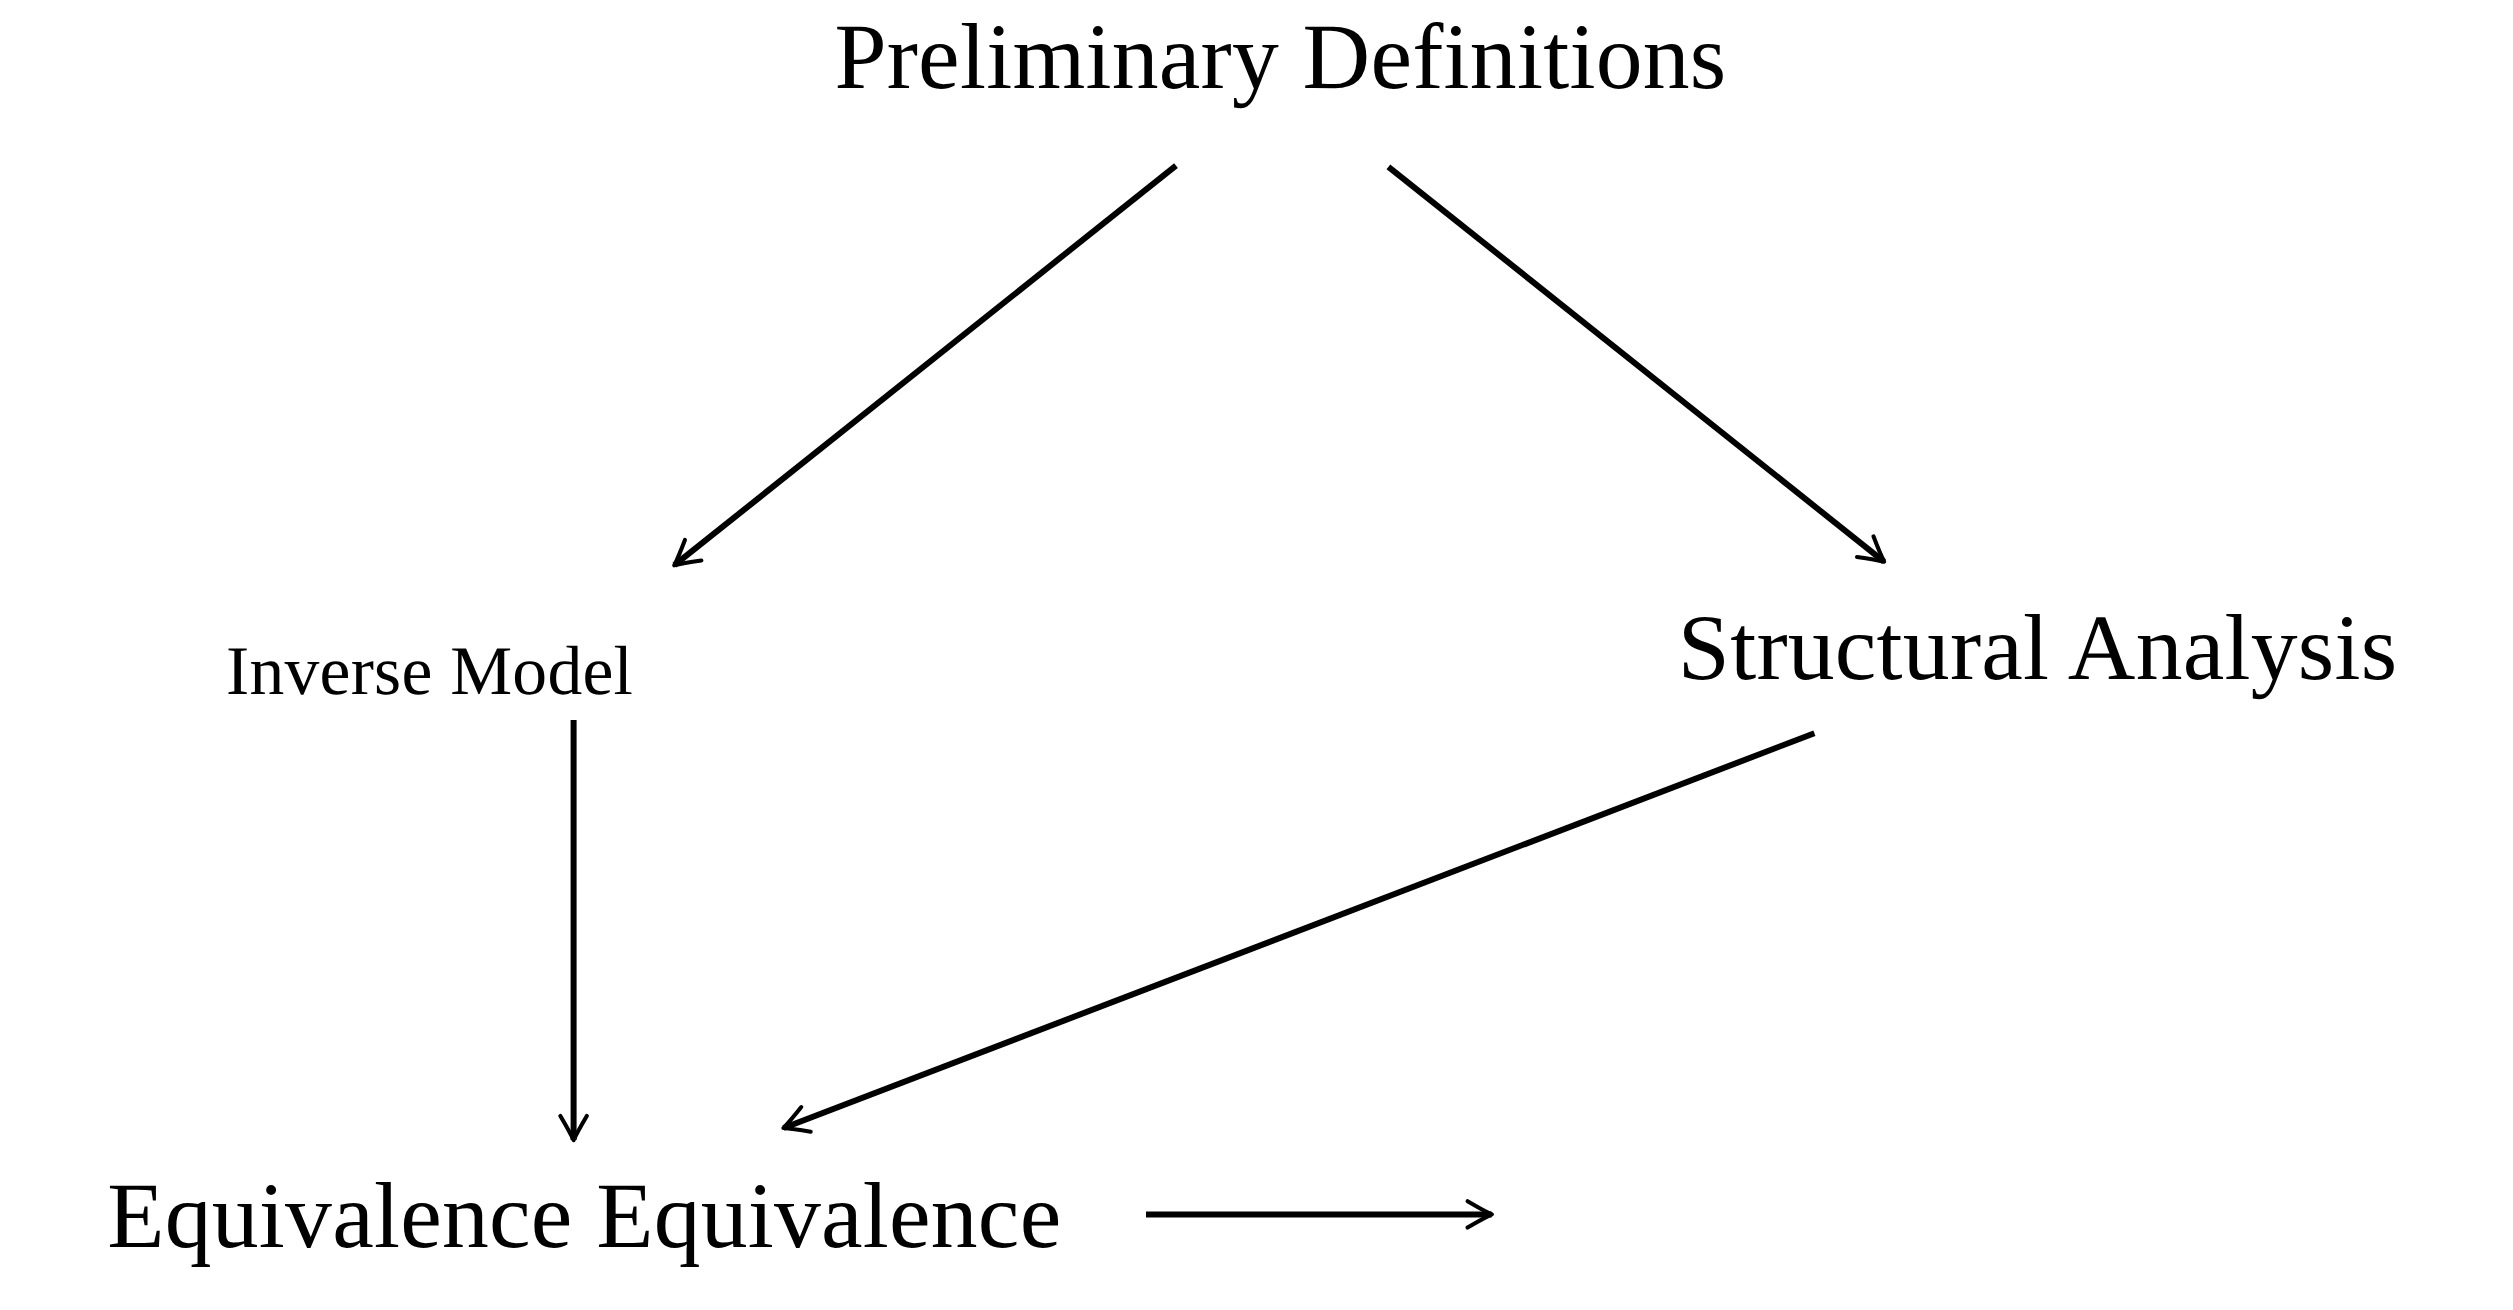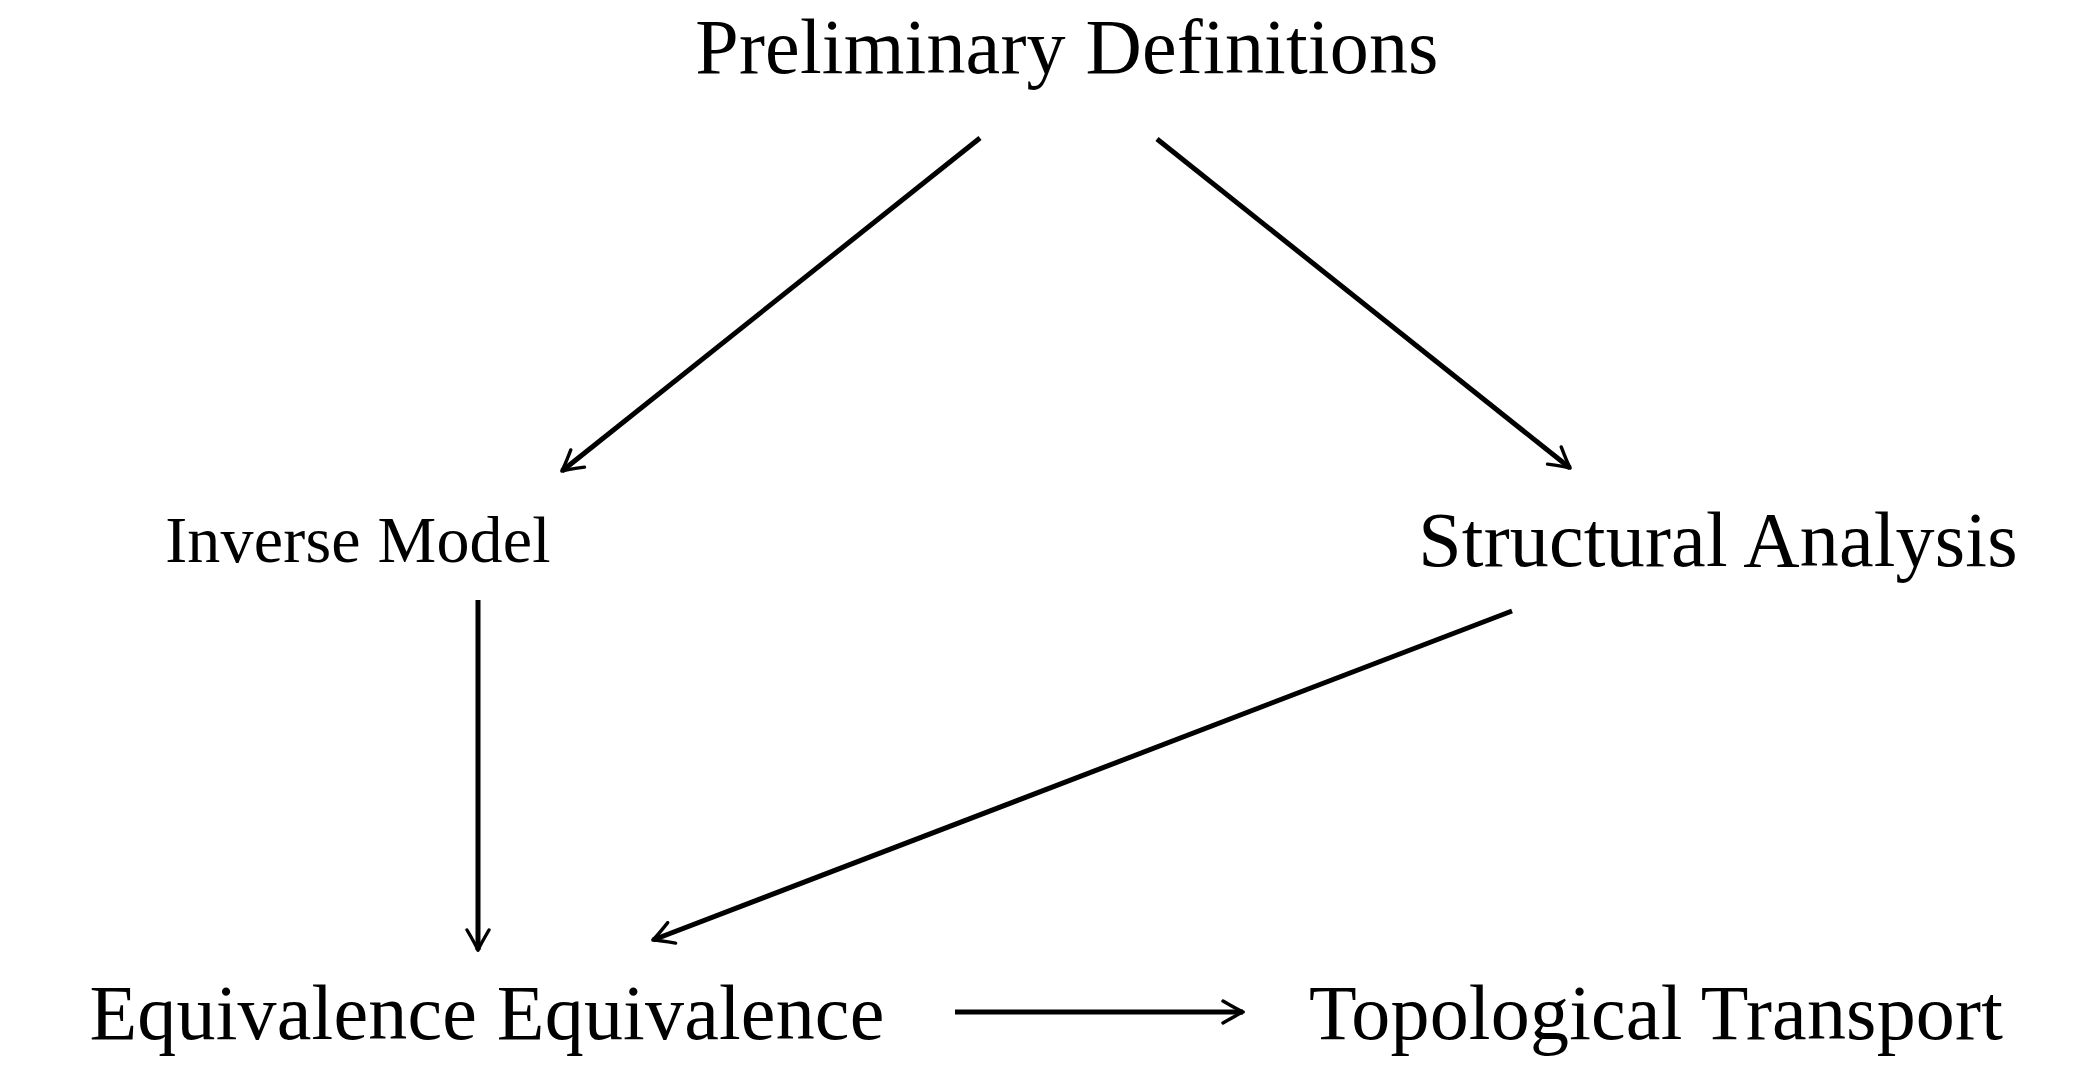--- a/index.html
+++ b/index.html
@@ -36,30 +36,29 @@
   .node-label > span { display: inline-block; }
 
   #node-preliminary-definitions {
     left: 1067px;
     top: 47px;
     font-size: 78px;
     transform: translate(-50%, -50%);
   }
   #node-inverse-model {
     left: 358px;
-    top: 540px;
-    font-size: 66px;
+    top: 559px;
+    font-size: 58px;
     transform: translate(-50%, -50%);
   }
   #node-structural-analysis {
     left: 1698px;
     top: 540px;
     font-size: 78px;
     transform: translate(-50%, -50%);
-    margin-left: 20px;
   }
   #node-topological-equivalence {
     left: 487px;
     top: 1013px;
     font-size: 78px;
     transform: translate(-50%, -50%);
   }
   #node-topological-transport {
     left: 1656px;
     top: 1013px;
@@ -98,17 +97,14 @@
   </div>
 
   <div class="node-label" id="node-structural-analysis">
     <span>Structural Analysis</span>
   </div>
 
   <div class="node-label" id="node-topological-equivalence">
     <span>Equivalence Equivalence</span>
   </div>
 
-  <div class="node-label" id="node-topological-transport">
-    <span>Topological Transport</span>
-  </div>
 
 </div>
 
 </body></html>

